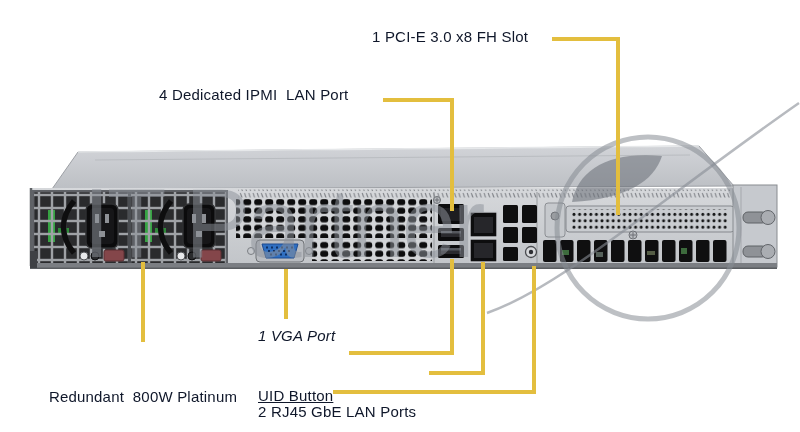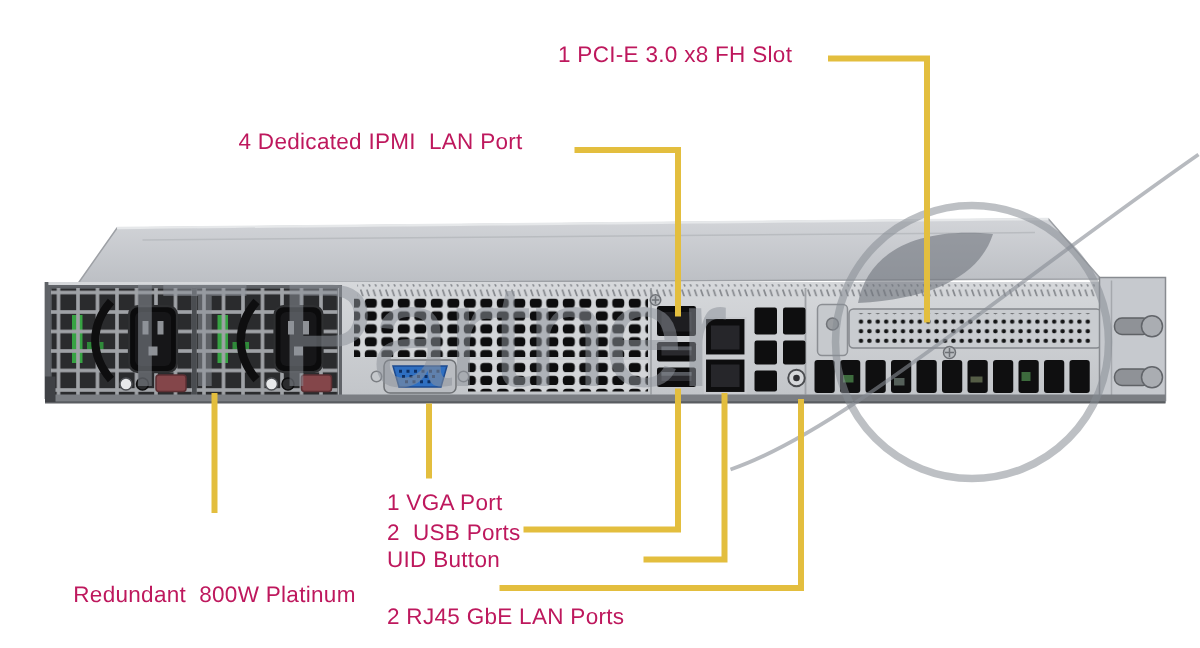--- a/index.html
+++ b/index.html
@@ -3,21 +3,21 @@
 <meta charset="utf-8">
 <style>
   html,body{margin:0;padding:0;background:#ffffff;}
   .stage{
     position:relative;width:800px;height:432px;background:#ffffff;
     overflow:hidden;font-family:"Liberation Sans",sans-serif;
   }
   .scene{position:absolute;left:0;top:0;}
   .lbl{
     position:absolute;font:15px/19px "Liberation Sans",sans-serif;
-    color:#be185d;white-space:pre;letter-spacing:.2px;
+    color:#0f172a;white-space:pre;letter-spacing:.2px;
   }
   .lbl-center{text-align:center;}
 </style>
 </head>
 <body>
 
 <div class="stage">
 
   <svg class="scene" width="800" height="432" viewBox="0 0 800 432">
     <defs>
@@ -216,20 +216,19 @@
 
   <div class="lbl" style="left:372px;top:27px;">1 PCI-E 3.0 x8 FH Slot</div>
 
   <div class="lbl" style="left:159px;top:85px;">4 Dedicated IPMI  LAN Port</div>
 
   <div class="lbl lbl-center" style="left:38px;top:349px;width:210px;">
     <div>Redundant  800W Platinum</div>
     
   </div>
 
-  <div class="lbl" style="left:258px;top:326px;">1 VGA Port</div>
-
-  <div class="lbl" style="left:258px;top:346px;">2  USB Ports</div>
+  <div class="lbl" style="left:258px;top:326px;font-style:italic;">1 VGA Port</div>
+
 
   <div class="lbl" style="left:258px;top:366px;margin-top:36px;">2 RJ45 GbE LAN Ports</div>
 
-  <div class="lbl" style="left:258px;top:364px;">UID Button</div>
+  <div class="lbl" style="left:258px;top:386px;text-decoration:underline;">UID Button</div>
 </div>
 
 </body></html>

